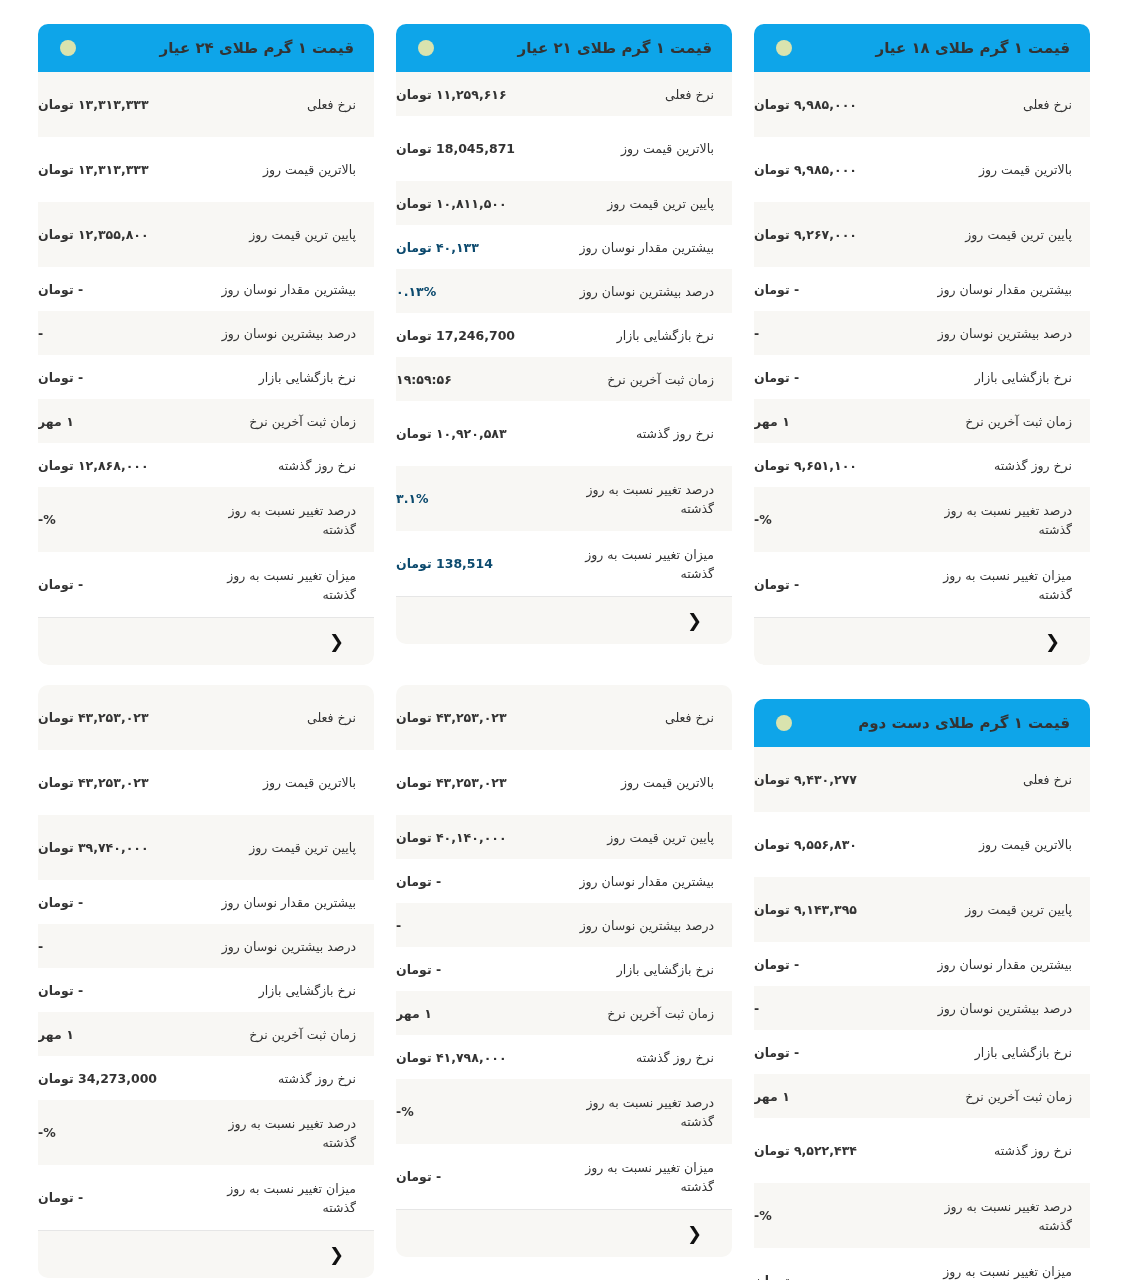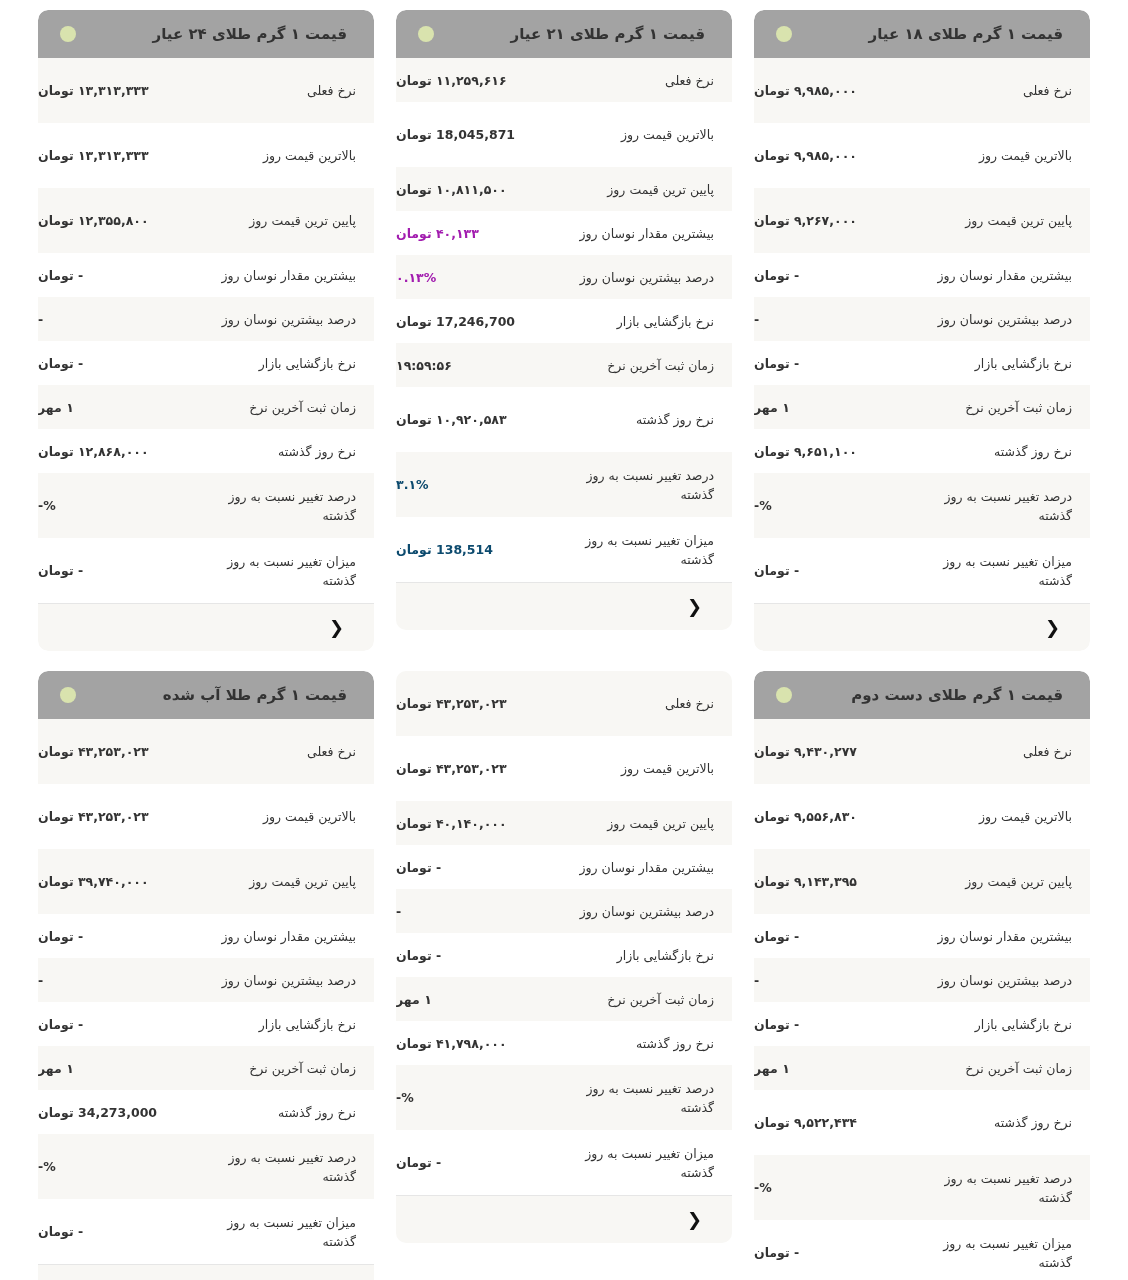--- a/index.html
+++ b/index.html
@@ -16,38 +16,39 @@
   }
   .card {
     background: #ffffff;
     border-radius: 10px;
     overflow: hidden;
     direction: rtl;
     box-shadow: 0 0 0 0 transparent;
   }
   .card-head {
     height: 48px;
-    background: #a3a3a3;
+    background: #0ea5e9;
     display: flex; align-items: center; justify-content: space-between;
-    padding: 0 27px 0 22px;
+    padding: 0 20px 0 22px;
     border-radius: 10px 10px 0 0;
+    margin-top: 14px;
   }
   .card-title { font-size: 15px; font-weight: bold; color: #333; white-space: nowrap; }
   .dot { width: 16px; height: 16px; border-radius: 50%; background: #d9e3ae; }
   .row {
     display: flex; align-items: center; justify-content: space-between;
     padding: 0 18px 0 0;
     min-height: 44px;
   }
   .row:nth-child(odd) { background: #f8f7f4; }
   .row:nth-child(even) { background: #ffffff; }
   .row.tall { min-height: 65px; }
   .label { font-size: 12.5px; color: #333; width: 160px; line-height: 19px; text-align: right; }
   .value { font-size: 12.5px; font-weight: bold; color: #333; width: 150px; text-align: left; direction: rtl; line-height: 21px; padding-left: 0; }
-  .value.red { color: #a21caf; }
+  .value.red { color: #0c4a6e; }
   .value.green { color: #0c4a6e; }
   .footer {
     height: 48px; background: #f8f7f4;
     border-top: 1px solid #e6e6e6;
     display: flex; align-items: center; justify-content: flex-start;
     padding-right: 30px;
     border-radius: 0 0 10px 10px;
   }
   .chev { font-size: 18px; font-weight: bold; color: #111; cursor: pointer; }
 </style>
@@ -298,24 +299,20 @@
         <div class="row tall">
           <span class="label">میزان تغییر نسبت به روز گذشته</span>
           <span class="value">- تومان</span>
         </div>
       </div>
       <div class="footer">
         <span class="chev">❮</span>
       </div>
     </div>
   <div class="card">
-      <div class="card-head">
-        <span class="card-title">قیمت ۱ گرم طلا آب شده</span>
-        <span class="dot"></span>
-      </div>
       <div class="rows">
         <div class="row tall">
           <span class="label">نرخ فعلی</span>
           <span class="value">۴۳,۲۵۳,۰۲۳ تومان</span>
         </div>
         <div class="row tall">
           <span class="label">بالاترین قیمت روز</span>
           <span class="value">۴۳,۲۵۳,۰۲۳ تومان</span>
         </div>
         <div class="row tall">

